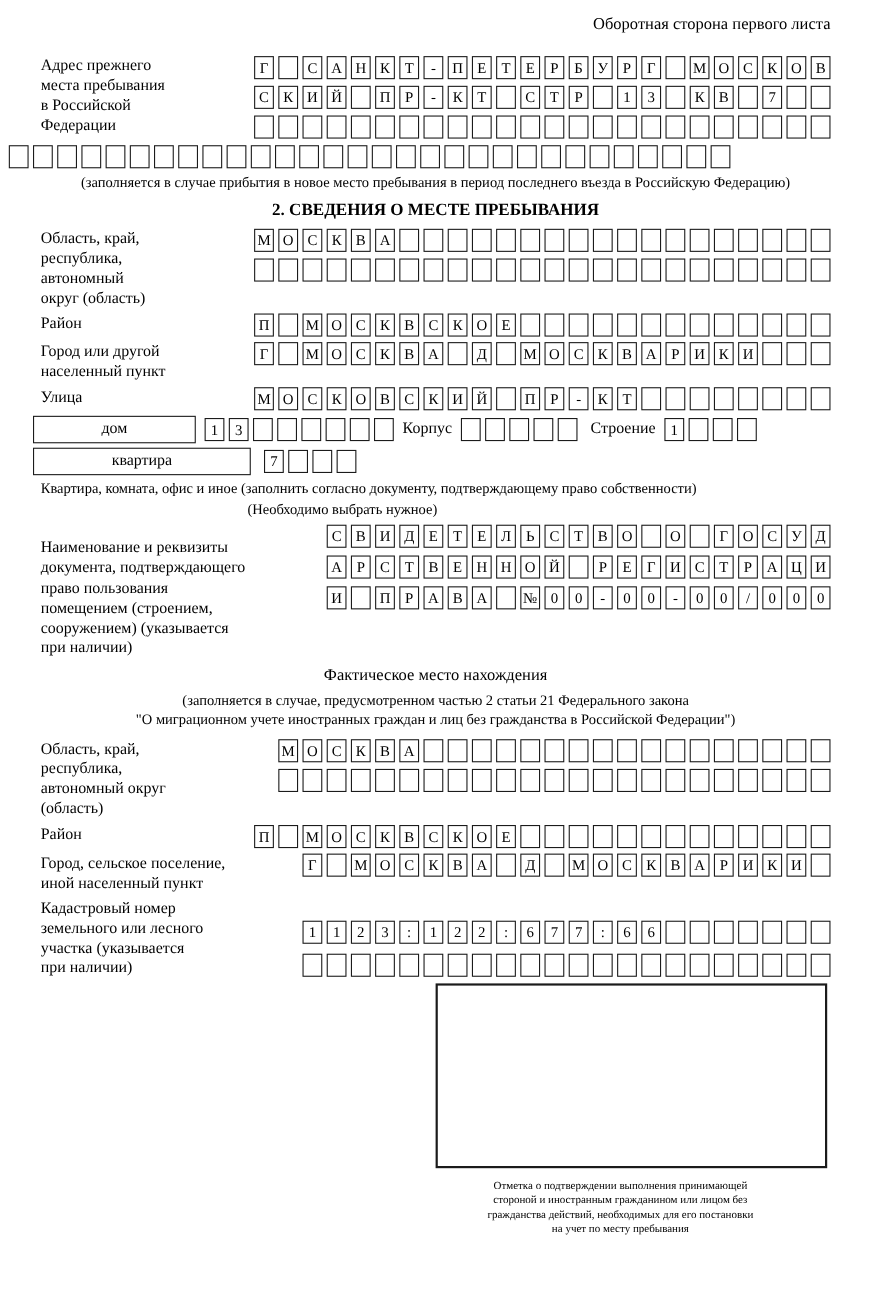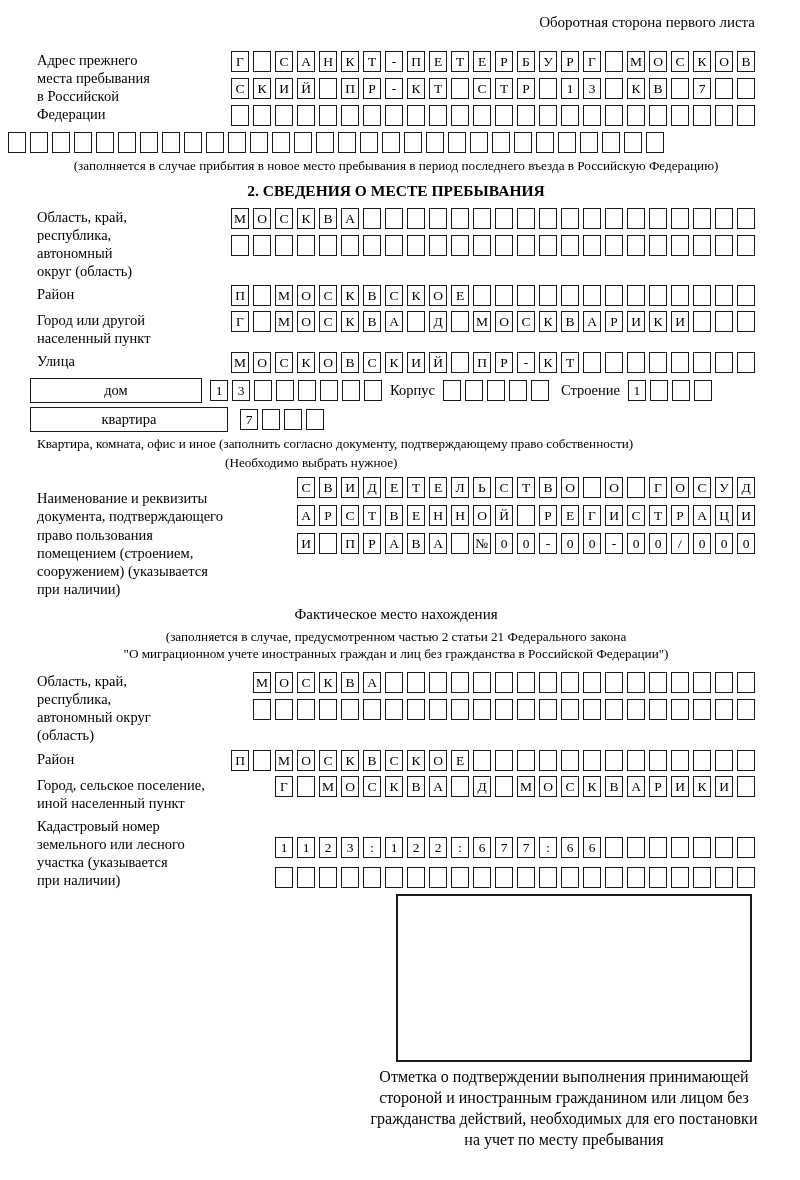--- a/index.html
+++ b/index.html
@@ -50,22 +50,22 @@
   .cb {
     width:20px; height:22px; border:1.5px solid #1b1b1b; flex-shrink:0;
     font-size:14px; line-height:20px; text-align:center;
   }
   .stamp-box {
     width:356px; height:168px;
     border:2px solid #1b1b1b;
     margin-left:auto; margin-right:3px; margin-top:4px;
   }
   .stamp-caption {
-    width:462px; margin-left:auto; margin-right:-40px; margin-top:5px;
-    text-align:center; font-size:16px; line-height:1.3;
+    width:462px; margin-left:auto; margin-right:-40px; margin-top:10px;
+    text-align:center; font-size:10px; line-height:1.3;
     white-space:pre-line;
   } .mb2{margin-bottom:2px;}
   .gap8{width:8px;flex-shrink:0;} .gap12{width:12px;flex-shrink:0;} .gap24{width:24px;flex-shrink:0;}
   .lbl-inline{font-size:14.5px; flex-shrink:0;}
 </style>
 </head>
 <body>
 
 <div class="page">
 
@@ -347,21 +347,21 @@
           <div class="cell"></div>
           <div class="cell"></div>
           <div class="cell"></div>
           <div class="cell"></div>
           <div class="cell"></div>
         </div>
     </div>
   </div>
 
   <div class="inline-row" style="margin-left:-7px; margin-top:3px;">
-    <div class="widebox" style="width:172px;">дом</div>
+    <div class="widebox" style="width:148px;">дом</div>
     <div class="gap8"></div>
     <div class="boxrow left">
         <div class="cell">1</div>
         <div class="cell">3</div>
         <div class="cell"></div>
         <div class="cell"></div>
         <div class="cell"></div>
         <div class="cell"></div>
         <div class="cell"></div>
         <div class="cell"></div>

